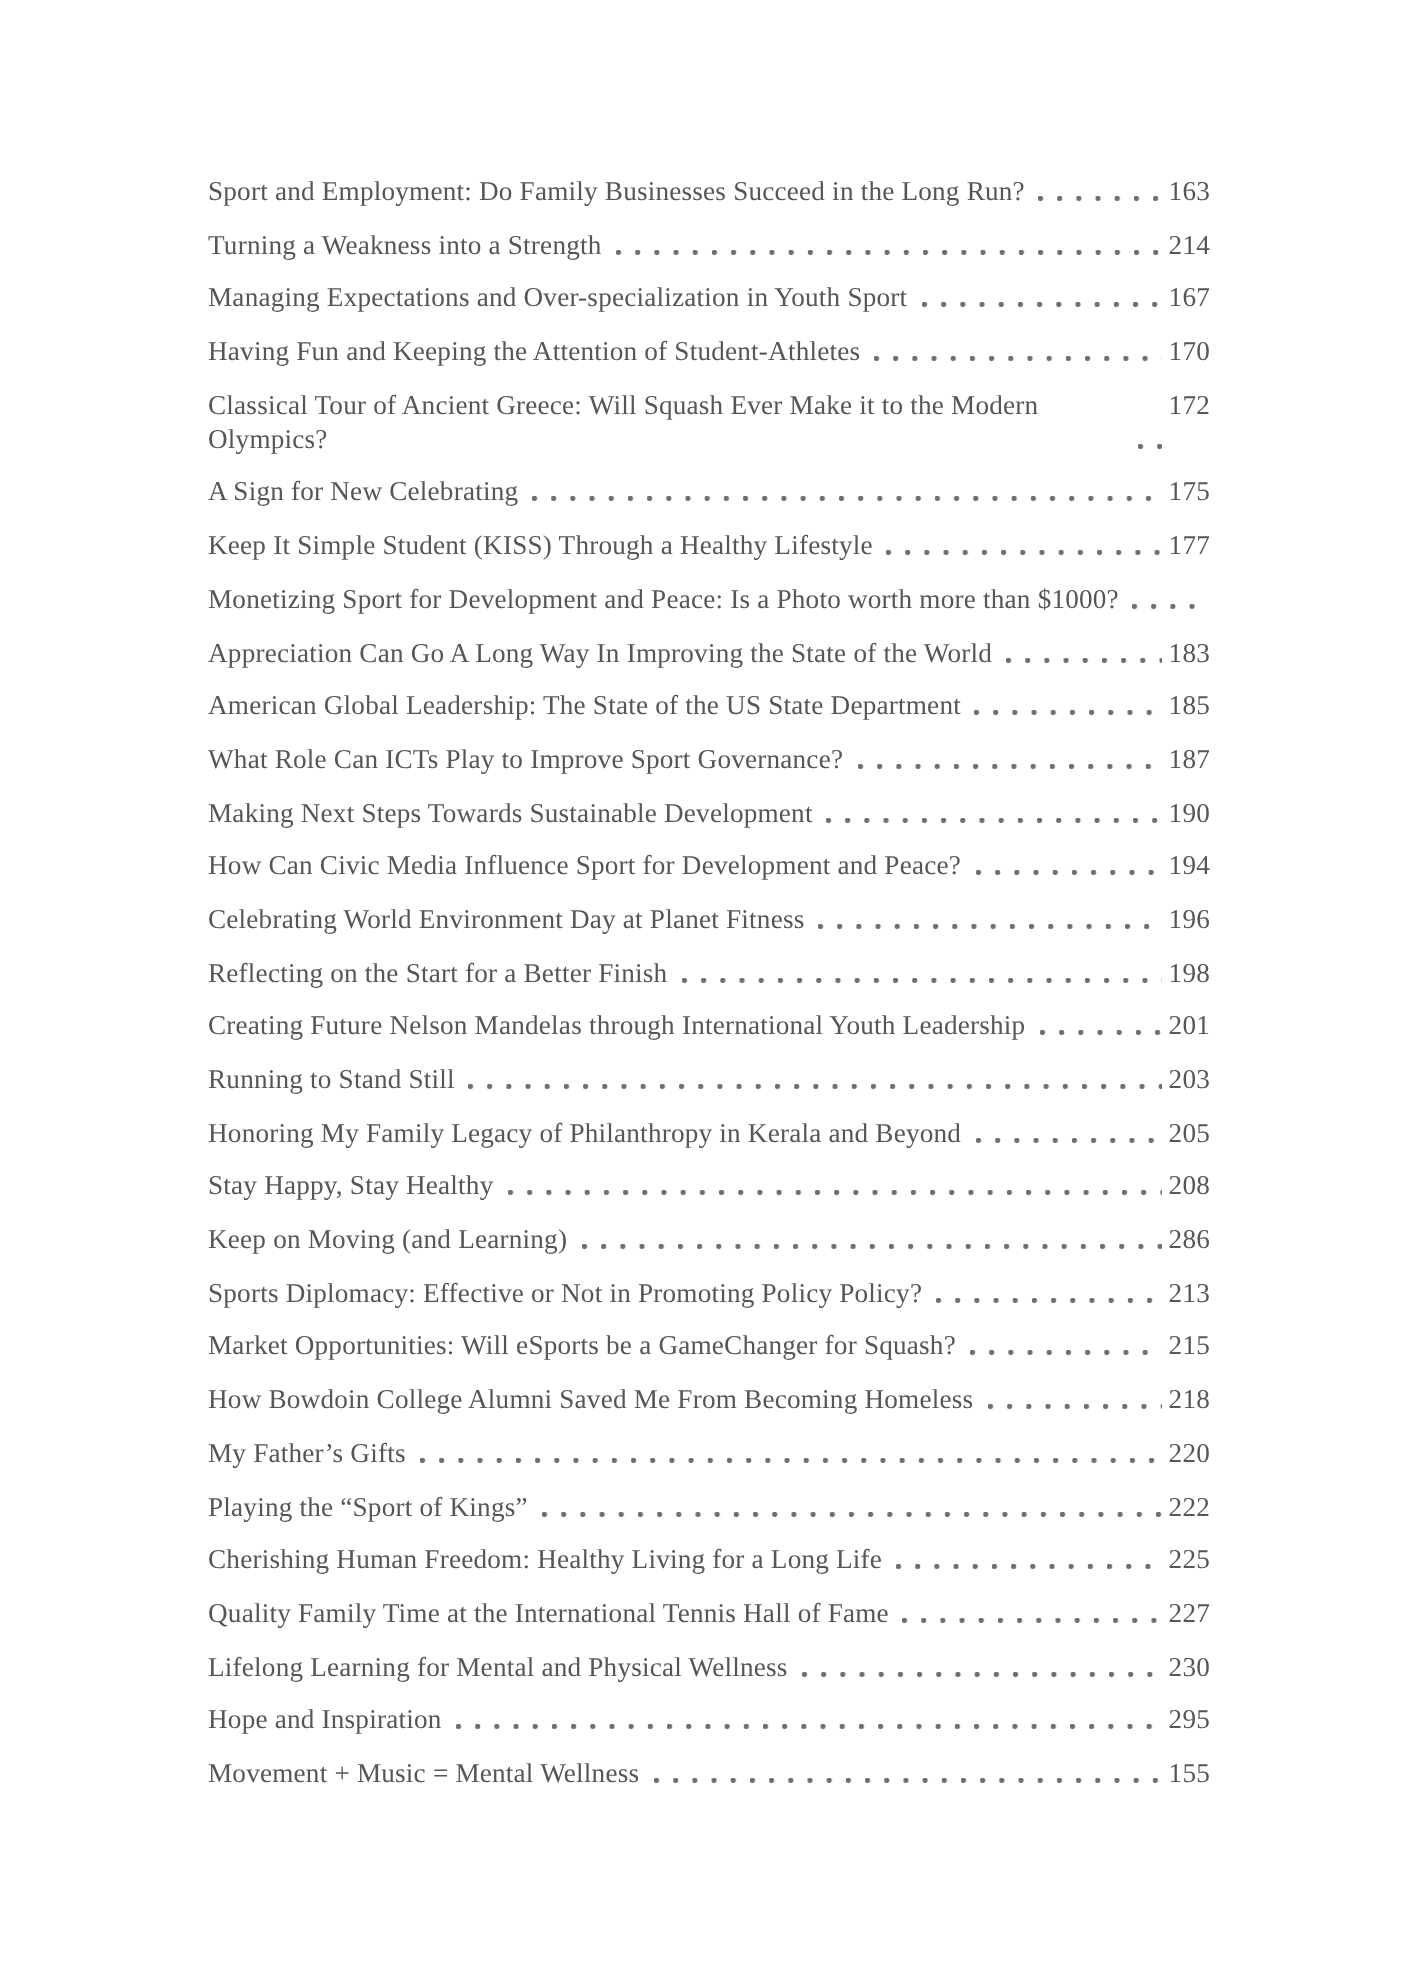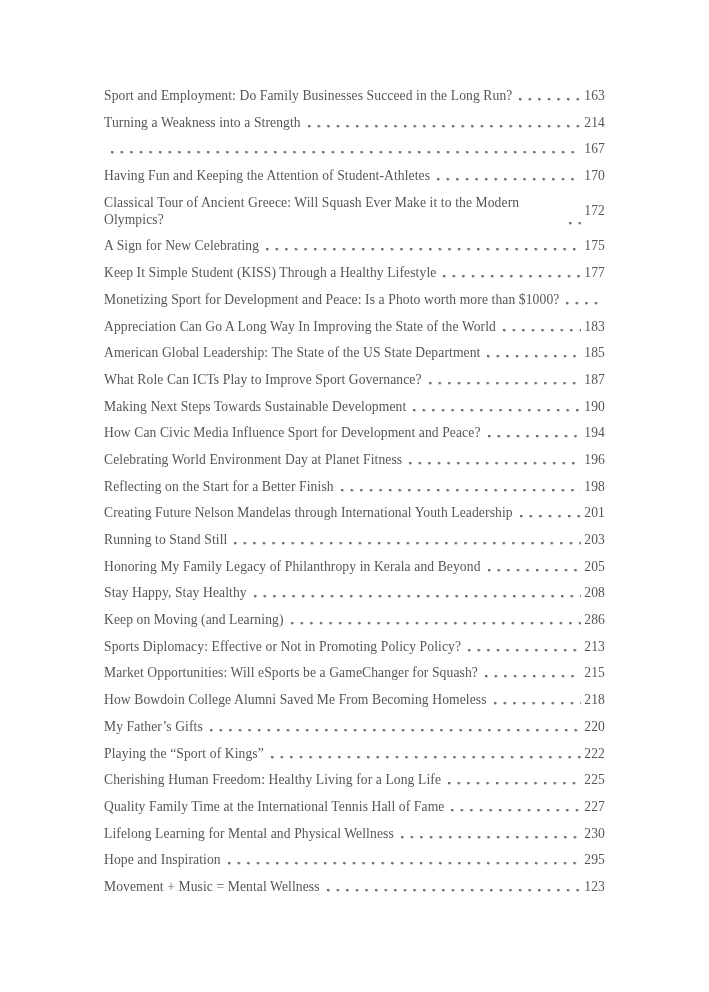--- a/index.html
+++ b/index.html
@@ -18,21 +18,21 @@
     height: 992px;
     background: #ffffff;
     box-sizing: border-box;
     padding: 87px 104px 0 104px;
   }
   .toc-list {
     width: 501px;
   }
   .row {
     display: flex;
-    align-items: center;
+    align-items: flex-start;
     margin-bottom: 9.7px;
     font-size: 13.6px;
     line-height: 17px;
     color: #565656;
     letter-spacing: 0.1px;
   }
   .title {
     flex: 0 1 auto;
     max-width: 458px;
   }
@@ -64,20 +64,21 @@
     <span class="page">163</span>
   </div>
 
   <div class="row">
     <span class="title">Turning a Weakness into a Strength</span>
     <span class="leader"></span>
     <span class="page">214</span>
   </div>
 
   <div class="row">
+    <span class="title">Managing Expectations and Over-specialization in Youth Sport</span>
     <span class="leader"></span>
     <span class="page">167</span>
   </div>
 
   <div class="row">
     <span class="title">Having Fun and Keeping the Attention of Student-Athletes</span>
     <span class="leader"></span>
     <span class="page">170</span>
   </div>
 
@@ -228,16 +229,16 @@
 
   <div class="row">
     <span class="title">Hope and Inspiration</span>
     <span class="leader"></span>
     <span class="page">295</span>
   </div>
 
   <div class="row">
     <span class="title">Movement + Music = Mental Wellness</span>
     <span class="leader"></span>
-    <span class="page">123</span>
+    <span class="page">155</span>
   </div>
 </div>
 </div>
 
 </body></html>

